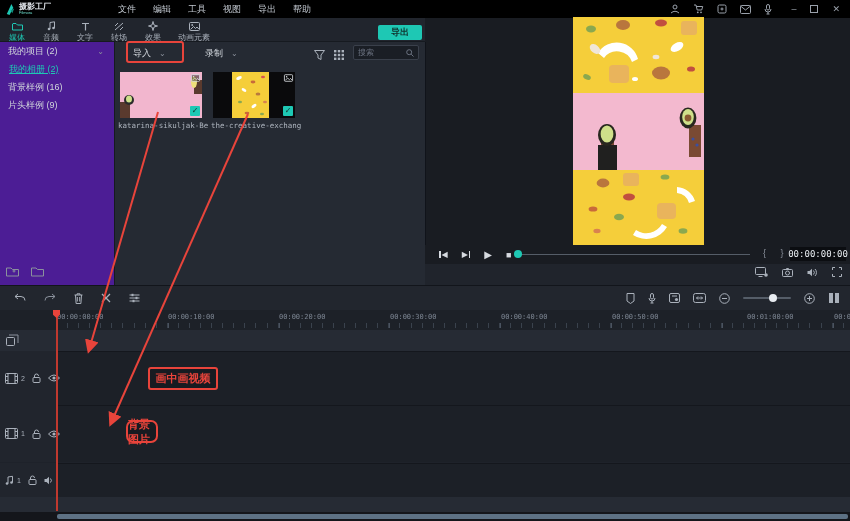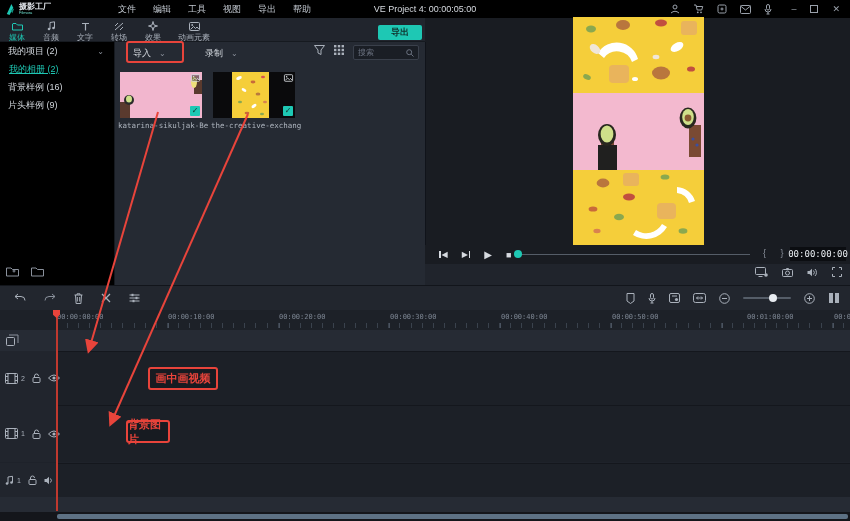--- a/index.html
+++ b/index.html
@@ -29,35 +29,35 @@
   #tabbar{ left:0; top:18px; width:425px; height:24px; background:#21252d; display:flex; align-items:flex-start; border-bottom:1px solid #161a20; }
   .tab{ display:flex; flex-direction:column; align-items:center; gap:1px; padding-top:3px; width:34px; color:#aab1bb; font-size:8px; cursor:pointer; }
   .tab.wide{ width:48px; }
   .tab .t-ic{ height:10px; display:flex; align-items:center; }
   .tab.active{ color:#1ec8b4; }
   .tab.active svg *{ stroke:#1ec8b4; }
   #export-btn{ position:absolute; left:378px; top:25px; width:44px; height:15px; background:#1ec8b4; color:#10312c; font-size:9px; font-weight:bold; display:flex; align-items:center; justify-content:center; border-radius:2px; cursor:pointer; }
   #preview-topbar{ left:425px; top:18px; width:425px; height:24px; background:#191c22; }
 
   
-  #library{ left:0; top:42px; width:115px; height:243px; background:#000000; border-right:1px solid #161a20; }
+  #library{ left:0; top:42px; width:115px; height:243px; background:#4c1d95; border-right:1px solid #161a20; }
   .lib-row{ display:flex; align-items:center; height:18px; padding-left:8px; font-size:9px; color:#cfd4da; cursor:pointer; position:relative; }
   .lib-row .chev{ position:absolute; right:10px; color:#8a919c; font-size:8px; }
   .lib-sub{ padding-left:9px; }
   .lib-sel{ color:#1ec8b4; text-decoration:underline; }
   .lib-bottom{ position:absolute; left:6px; bottom:8px; display:flex; gap:12px; }
 
   
   #media-panel{ left:115px; top:42px; width:310px; height:243px; background:#252a33; }
   .media-toolbar{ position:relative; height:24px; display:flex; align-items:center; }
   .dd{ display:flex; align-items:center; gap:8px; font-size:9px; color:#d2d7dd; cursor:pointer; }
   #import-dd{ position:absolute; left:18px; top:5px; }
   #record-dd{ position:absolute; left:90px; top:5px; }
   .dd .chev{ color:#8a919c; font-size:8px; }
-  .mt-right{ position:absolute; right:6px; top:3px; display:flex; align-items:flex-start; gap:9px; }
+  .mt-right{ position:absolute; right:6px; top:3px; display:flex; align-items:flex-end; gap:9px; }
   #search-box{ width:66px; height:15px; background:#1a1e25; border:1px solid #3a404b; border-radius:2px; display:flex; align-items:center; justify-content:space-between; padding:0 4px; color:#6b7280; font-size:8px; }
   .thumb{ position:absolute; width:82px; height:46px; background:#000; cursor:pointer; }
   .thumb .type-ic{ position:absolute; right:2px; top:2px; }
   .thumb .check{ position:absolute; right:2px; bottom:2px; width:10px; height:10px; background:#1ec8b4; color:#10312c; font-size:8px; line-height:10px; text-align:center; border-radius:1px; }
   .thumb-name{ position:absolute; font-family:"DejaVu Sans Mono",monospace; font-size:7.5px; color:#aeb5bf; width:90px; white-space:nowrap; overflow:hidden; }
   .panel-collapse{ position:absolute; left:115px; top:156px; color:#6b7280; font-size:7px; }
 
   
   #preview{ left:425px; top:42px; width:425px; height:203px; background:#191c22; border-left:1px solid #10131a; }
   #vframe{ position:absolute; left:147px; top:-25px; width:131px; height:228px; overflow:hidden; background:#f5ce3a; }
@@ -131,21 +131,20 @@
       </div>
     </div>
     <div class="menus">
       <span>文件</span>
       <span>编辑</span>
       <span>工具</span>
       <span>视图</span>
       <span>导出</span>
       <span>帮助</span>
     </div>
-    <div class="proj-title">VE Project 4: 00:00:05:00</div>
     <div class="tb-icons">
       <svg width="10" height="10" viewBox="0 0 10 10">
           <circle cx="5" cy="3" r="2" fill="none" stroke="#9aa1ab"></circle>
           <path d="M1 9 Q5 5.5 9 9" fill="none" stroke="#9aa1ab"></path>
         </svg>
       <svg width="11" height="10" viewBox="0 0 11 10">
           <path d="M1 1 h2 l1.2 5 h4.5 l1-3.5 h-6.5" fill="none" stroke="#9aa1ab"></path>
           <circle cx="4.8" cy="8.3" r="0.9" fill="#9aa1ab"></circle>
           <circle cx="8" cy="8.3" r="0.9" fill="#9aa1ab"></circle>
         </svg>
@@ -569,21 +568,21 @@
 
   <div id="scrollbar" class="abs">
     <div id="scroll-thumb"></div>
   </div>
 
   <div id="playhead"></div>
   <div id="playhead-cap"></div>
 
   <div class="anno-box" style="left:126px; top:41px; width:58px; height:22px;"></div>
   <div class="anno-label" style="left:148px; top:367px; width:70px; height:23px;">画中画视频</div>
-  <div class="anno-label" style="left:126px; top:420px; width:44px; height:23px;">背景图片</div>
+  <div class="anno-label" style="left:126px; top:420px; width:32px; height:23px;border-radius:7px;">背景图片</div>
   <svg id="anno-svg">
     <defs>
       <marker id="arrowhead" markerWidth="7" markerHeight="7" refX="5" refY="3.5" orient="auto">
         <path d="M0,0 L7,3.5 L0,7 Z" fill="#e8443b"></path>
       </marker>
     </defs>
     <line x1="158" y1="112" x2="89" y2="350" stroke="#e8443b" stroke-width="2" marker-end="url(#arrowhead)"></line>
     <line x1="248" y1="114" x2="111" y2="423" stroke="#e8443b" stroke-width="2" marker-end="url(#arrowhead)"></line>
   </svg>
 

